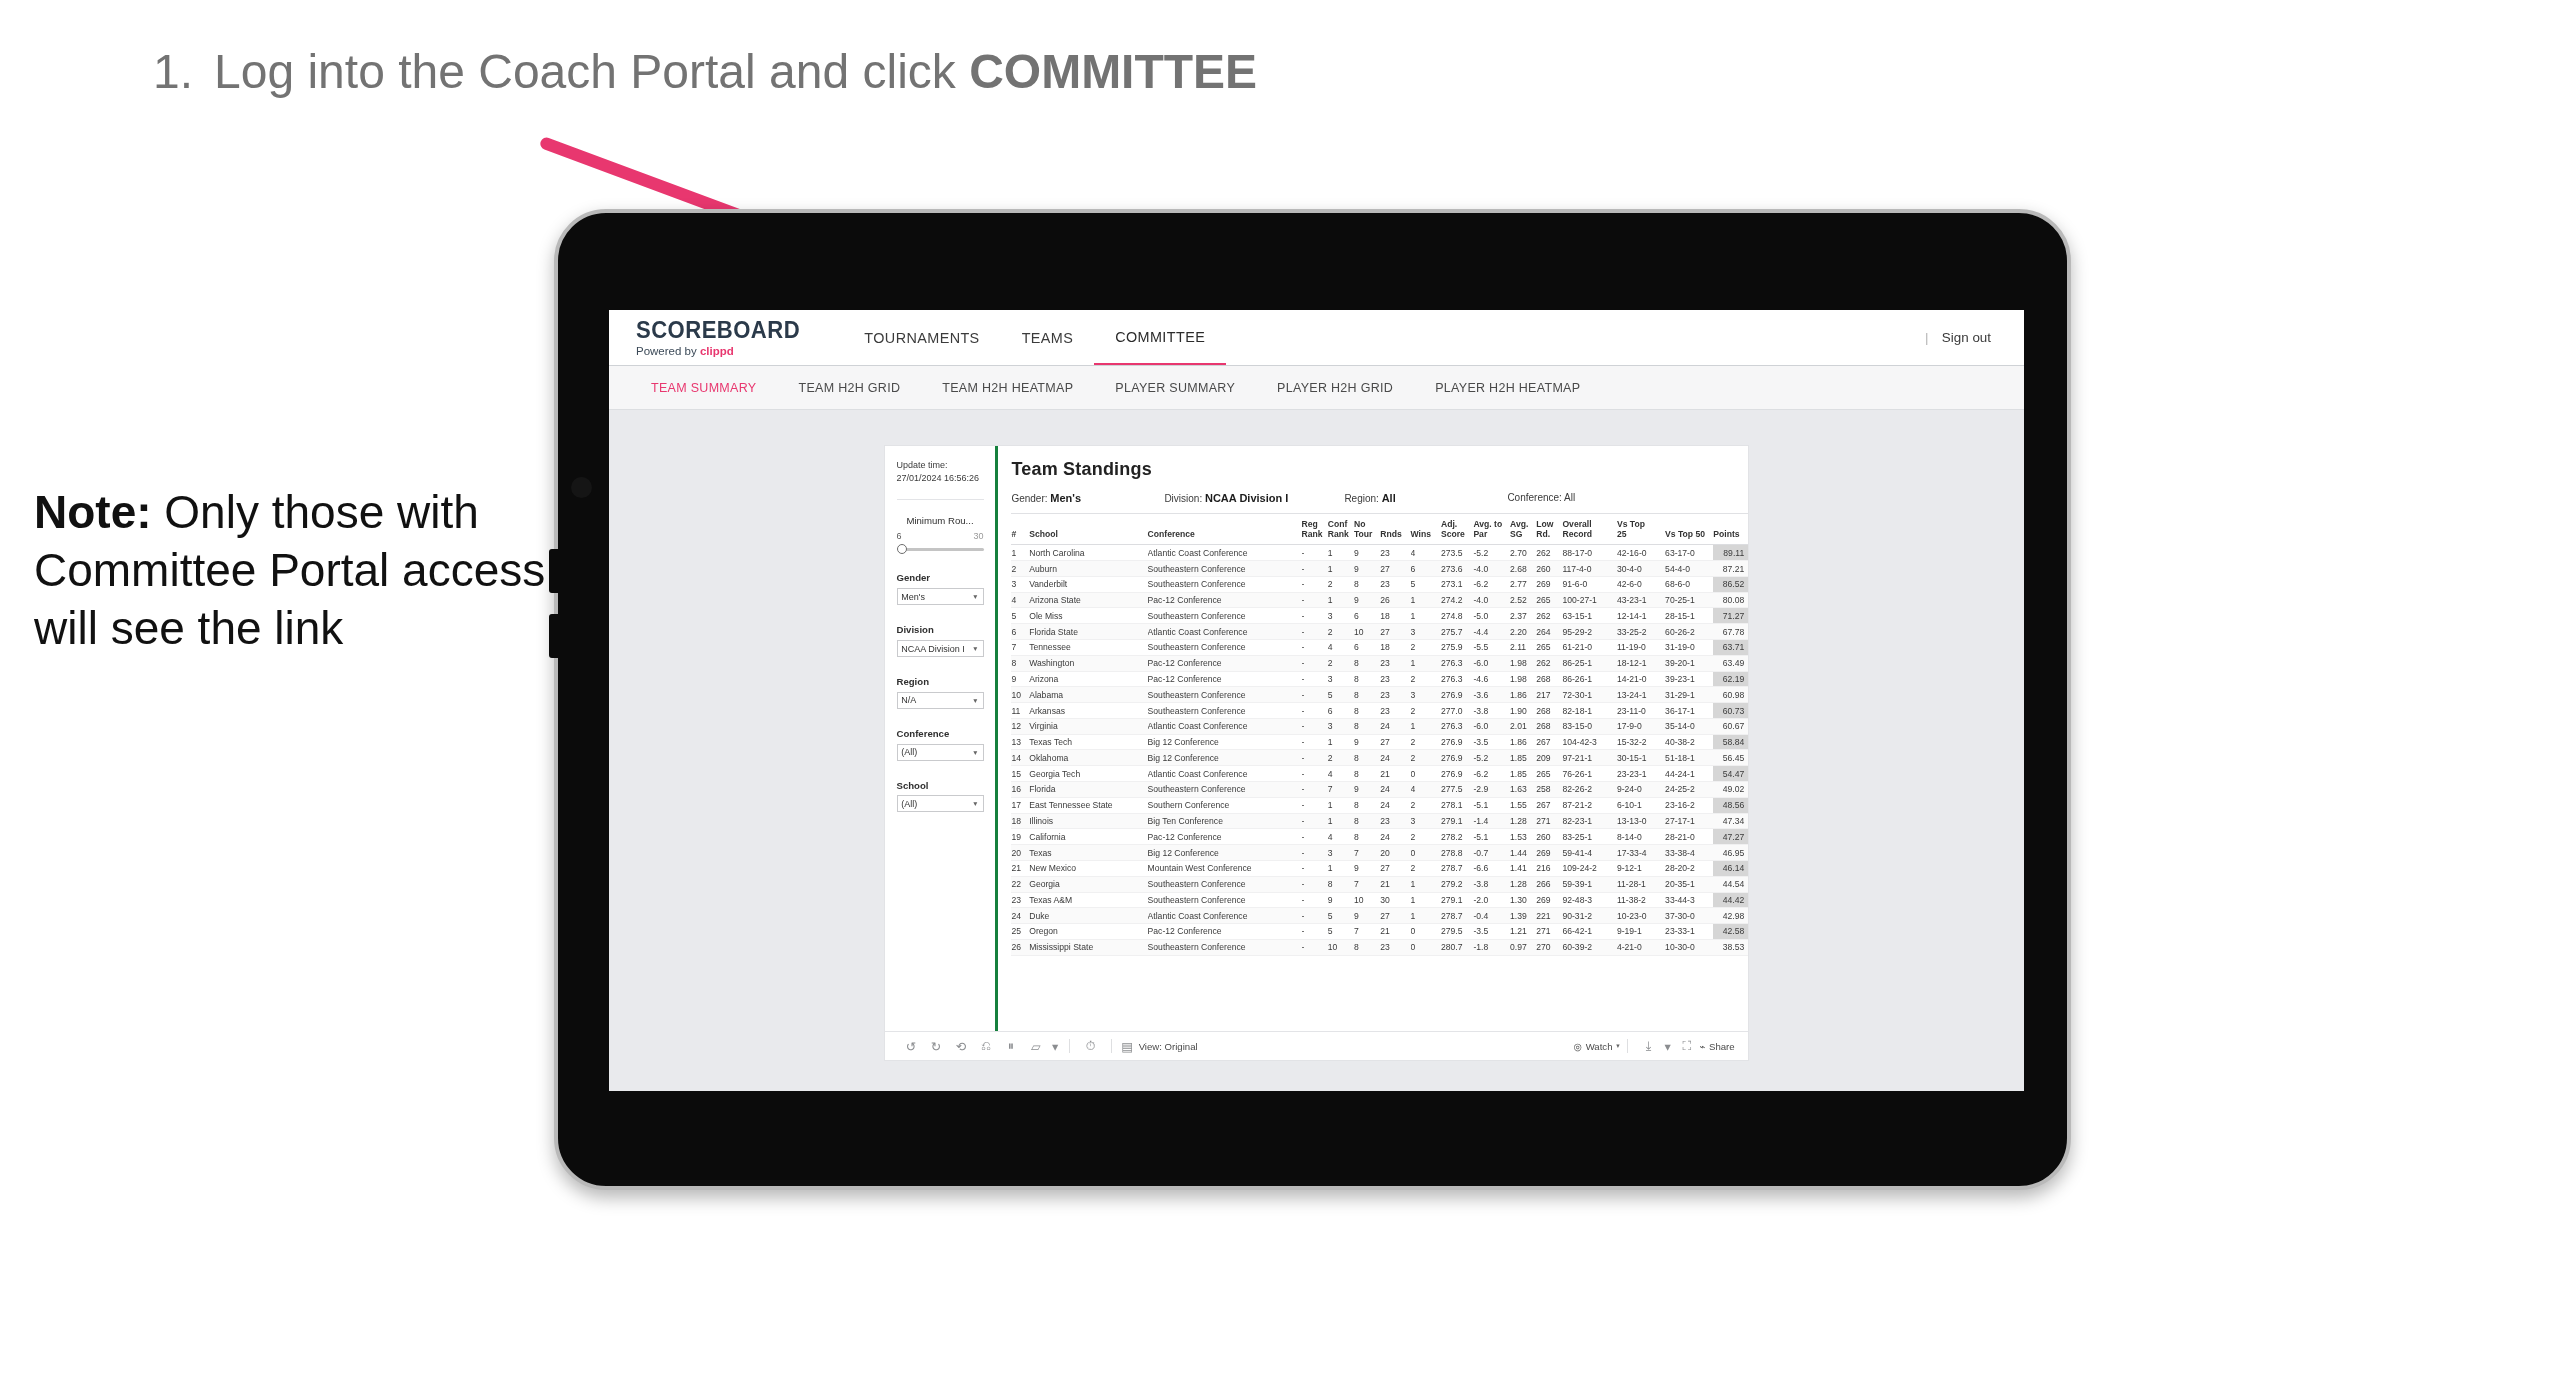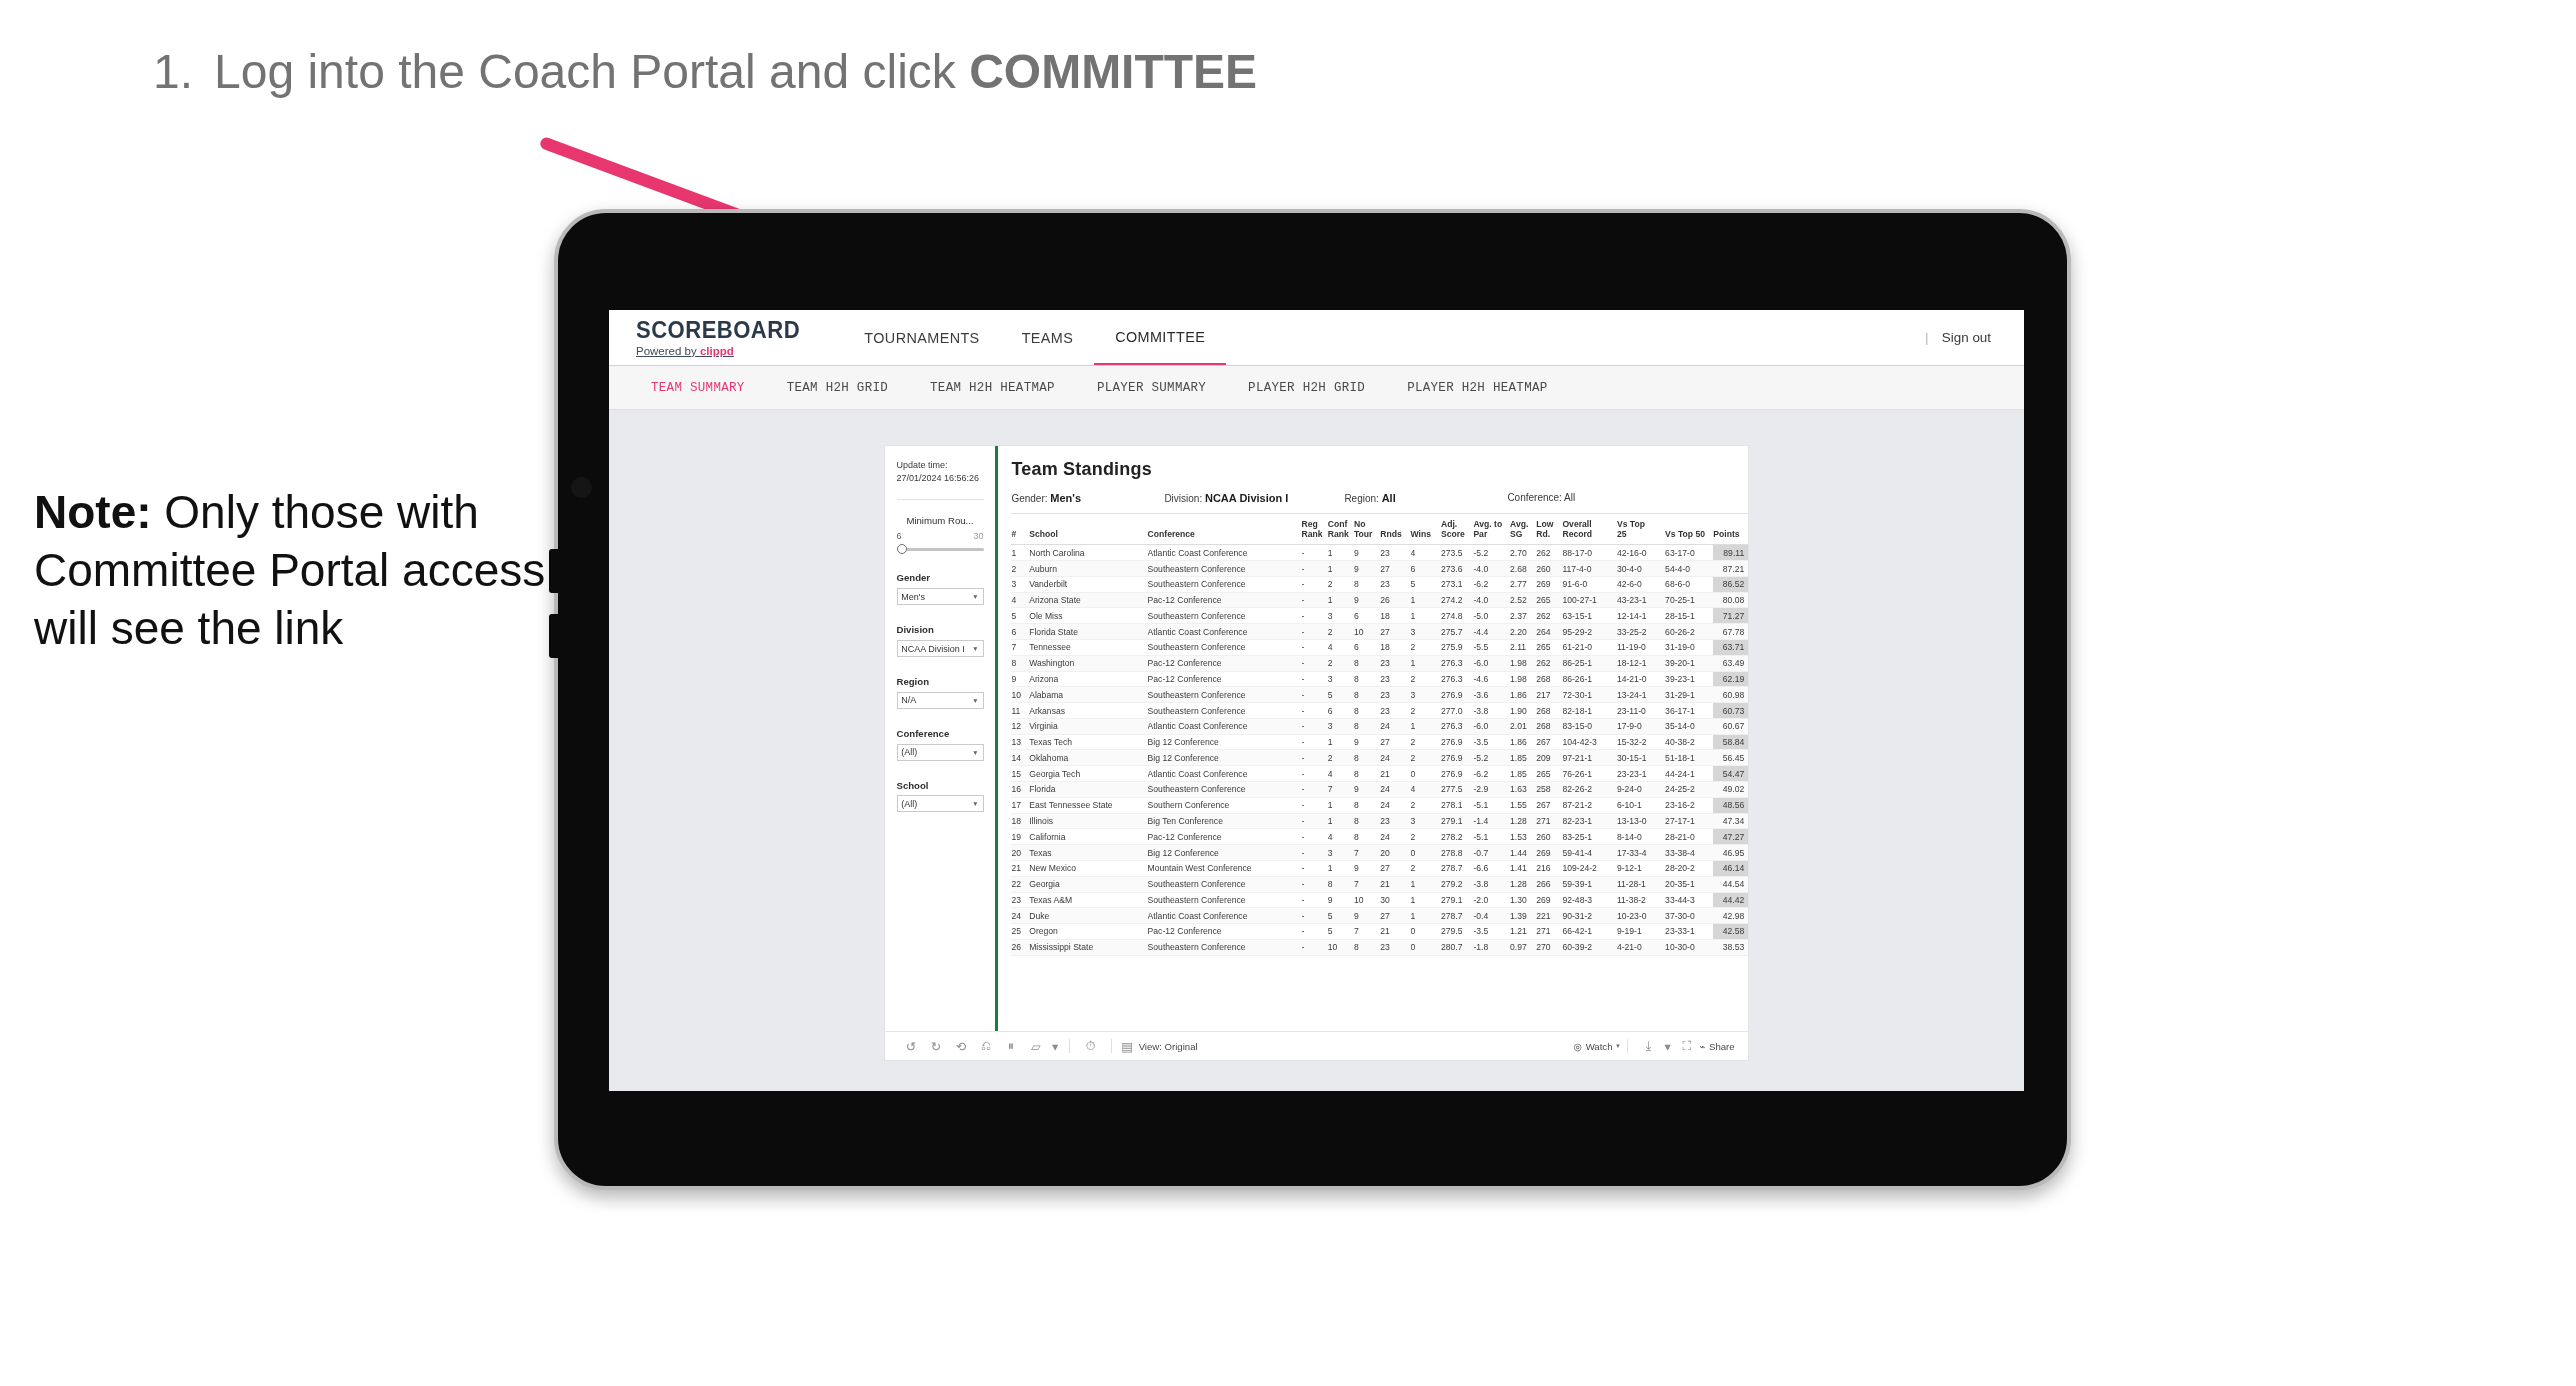--- a/index.html
+++ b/index.html
@@ -52,41 +52,41 @@
   .topbar {
     height: 56px; background:#fff; display:flex; align-items:stretch;
     border-bottom: 1.9px solid #cfd2d6; position:relative;
   }
   .brand { display:flex; flex-direction:column; justify-content:center; padding: 0 29px 0 27px; }
   .brand-name {
     font-family: "Liberation Sans Narrow","Liberation Sans",sans-serif;
     font-weight: 700; font-size: 24px; letter-spacing: 0.5px; color:#2b3a4a;
     line-height: 1; transform: scaleX(.92); transform-origin: left center;
   }
-  .brand-sub { font-size: 11.5px; color:#3c4a58; margin-top: 3.8px; line-height:1;text-decoration:underline; }
+  .brand-sub { font-size: 11.5px; color:#3c4a58; margin-top: 3.8px; line-height:1; }
   .brand-sub .clippd { color:#e8376f; font-weight:700; }
 
   .navtabs { display:flex; align-items:stretch; }
   .navtab {
     display:flex; align-items:center; padding: 0 21px;
     font-size: 14.4px; color:#3b3b3b; letter-spacing:0.4px; cursor:pointer;
     position:relative; white-space:nowrap;
   }
   .navtab.active { border-bottom: 2.9px solid #e8376f; color:#2b2b2b; }
 
   .signout-wrap {
     margin-left:auto; display:flex; align-items:center; gap:13.4px;
     padding-right: 33px; font-size: 13.4px; color:#3b3b3b;
   }
   .pipe { color:#b4b4b4; }
   .signout { cursor:pointer;text-align:center; }
 
   .subtabs {
     height: 44px; background:#f6f6f7; display:flex; align-items:center;
-    padding-left: 21px; gap: 0; border-bottom:1px solid #dcdee1;font-family:Liberation Mono, monospace;
+    padding-left: 21px; gap: 0; border-bottom:1px solid #dcdee1;
   }
   .subtab { font-size: 12.5px; color:#4a4a4a; letter-spacing:0.3px; padding: 0 21px; cursor:pointer; white-space:nowrap;}
   .subtab.active { color:#e8376f; }
 
   .viz-area { flex:1; background:#e9eaed; display:flex; justify-content:center; padding-top: 36px; }
   .viz {
     width: 863px; height: 614px; background:#fff; display:flex; flex-direction:column;
     box-shadow: 0 0 0 1px #e2e3e6;
   }
   .viz-body { flex:1; display:flex; min-height:0; }

